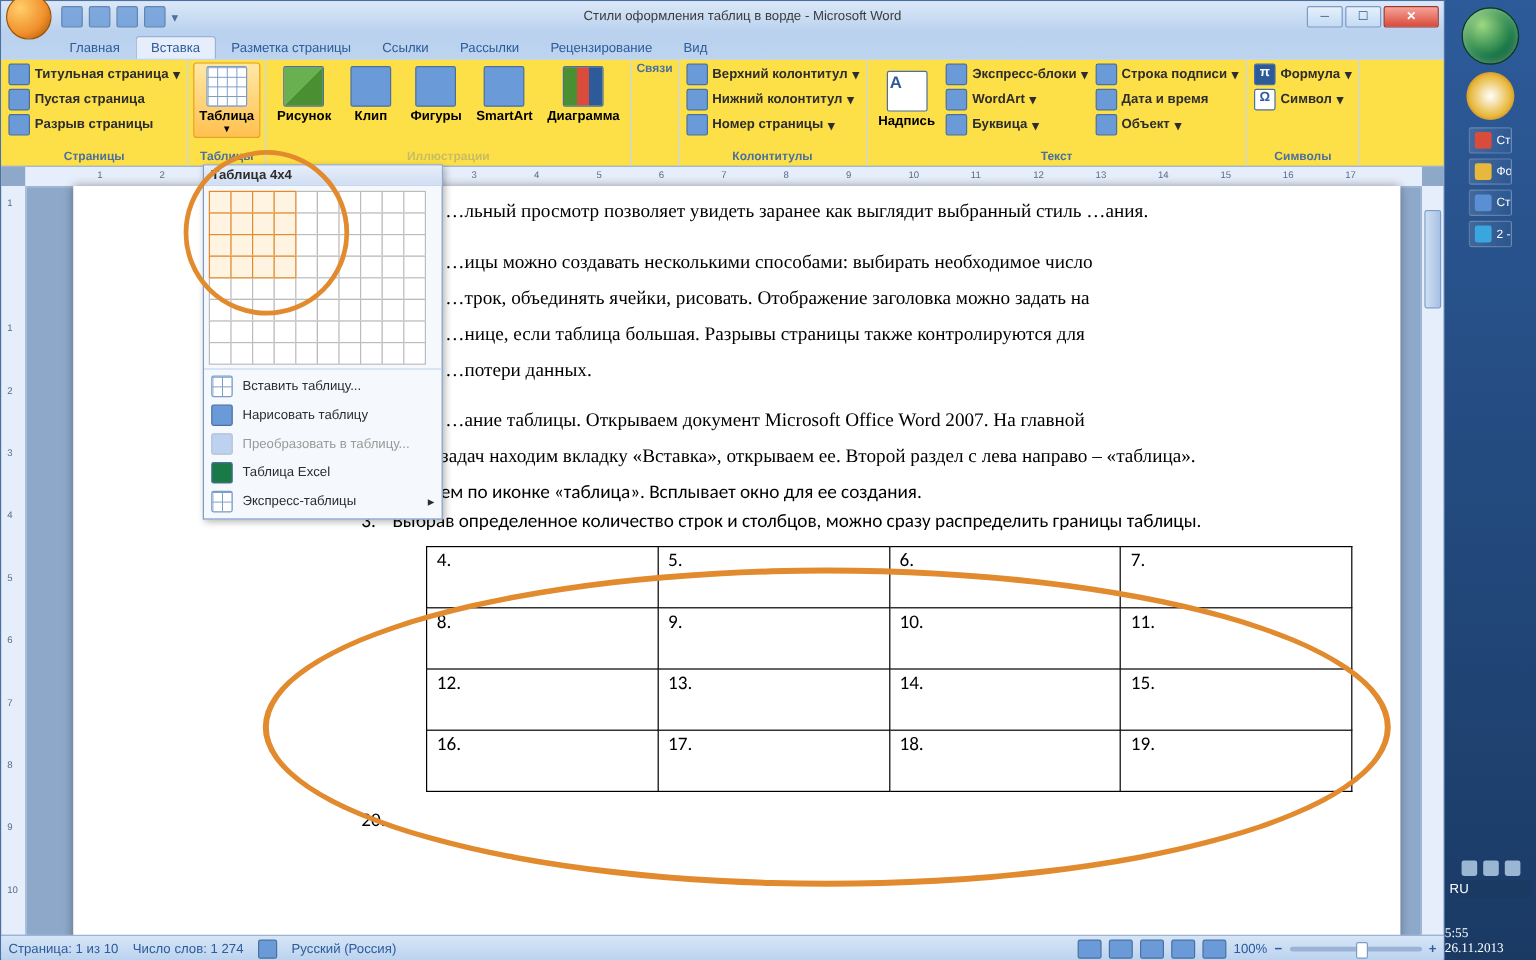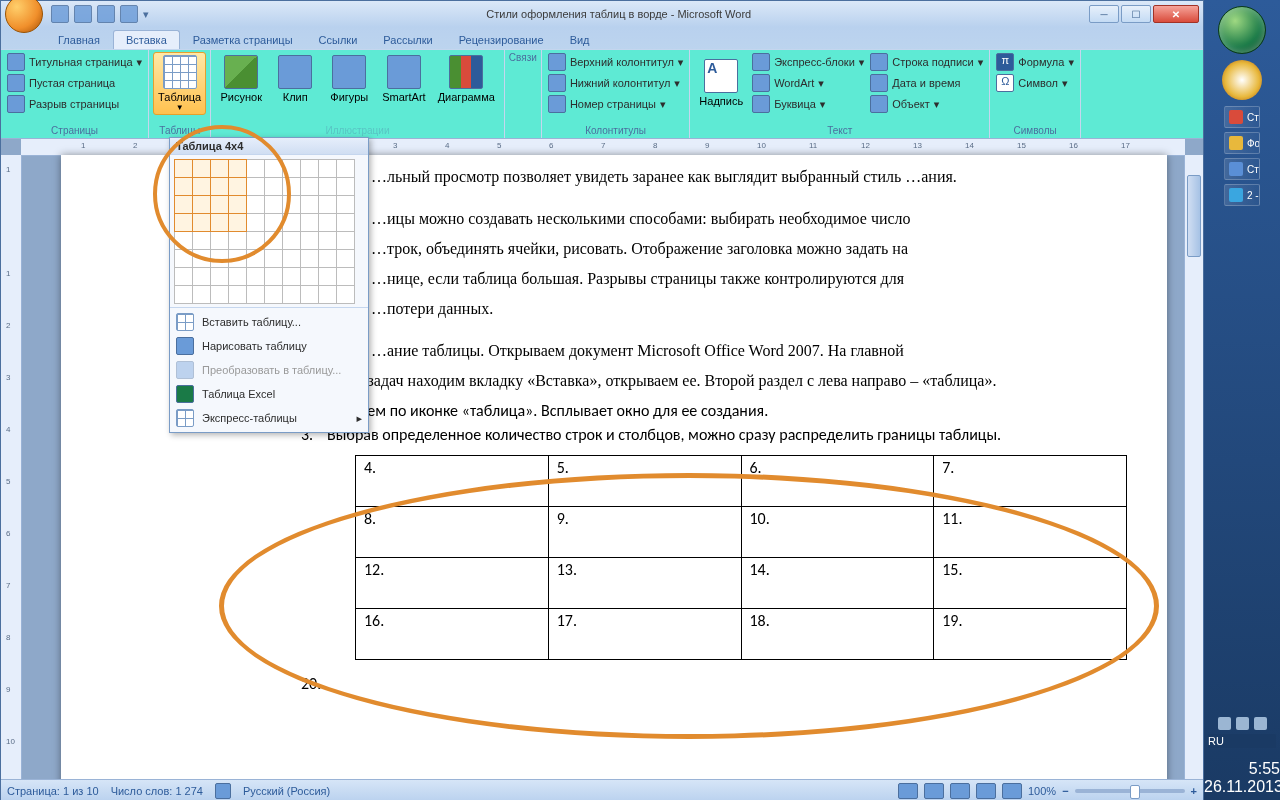--- a/index.html
+++ b/index.html
@@ -8,21 +8,21 @@
   .office-btn{width:36px;height:36px;margin:2px 4px;border-radius:50%;background:radial-gradient(circle at 30% 30%,#ffcf6b,#f08f2b 60%,#a24c02);border:1px solid #9a5200;position:relative;z-index:5;}
   .qat{display:flex;gap:5px;align-items:center;margin-left:4px;}
   .qat .ic{width:16px;height:16px;opacity:.8;}
   .title-text{flex:1;text-align:center;color:#3b3b3b;}
   .win-controls{display:flex;align-items:center;gap:2px;margin-right:4px;}
   .win-btn{width:28px;height:16px;border:1px solid #7a9cc6;border-radius:2px;background:linear-gradient(#e7f0fb,#c4dbf4);display:flex;align-items:center;justify-content:center;font-size:10px;color:#385d8a;}
   .win-btn.close{background:linear-gradient(#f6a49a,#d94b3b);color:#fff;border-color:#a13226;font-weight:bold;width:44px;}
   .tabs{height:22px;display:flex;align-items:flex-end;padding-left:44px;gap:0;background:linear-gradient(#b9d1ee,#bcd4ee);}
   .tab{padding:3px 12px 3px;border:1px solid transparent;border-bottom:none;border-radius:3px 3px 0 0;color:#2d5b9a;cursor:default;}
   .tab.active{background:#e6eefb;border-color:#9ab3d6;color:#2d5b9a;font-weight:normal;}
-  .ribbon{height:88px;background:#5eead4;border-top:1px solid #c5d6ee;border-bottom:1px solid #9ab3d6;display:flex;}
+  .ribbon{height:88px;background:#fde047;border-top:1px solid #c5d6ee;border-bottom:1px solid #9ab3d6;display:flex;font-weight:bold;}
   .group{border-right:1px solid #c5d6ee;padding:2px 4px 0;display:flex;flex-direction:column;justify-content:space-between;}
   .group-body{display:flex;gap:2px;}
   .group-label{text-align:center;color:#4b6f9e;font-size:10px;padding-bottom:2px;}
   .rbtn-lg{display:flex;flex-direction:column;align-items:center;justify-content:center;padding:2px 4px;border:1px solid transparent;border-radius:3px;min-width:42px;}
   .rbtn-lg.active{background:linear-gradient(#ffe8a6,#ffc14f);border-color:#e5a02d;}
   .rbtn-lg .ic{width:32px;height:32px;margin-bottom:2px;}
   .rbtn-sm{display:flex;align-items:center;gap:4px;padding:1px 2px;white-space:nowrap;color:#2d2d2d;}
   .rbtn-sm .ic{width:16px;height:16px;}
   .stack{display:flex;flex-direction:column;gap:1px;}
   .ic{display:inline-block;background:#6a9bd8;border:1px solid #4b6f9e;border-radius:2px;}
@@ -54,21 +54,21 @@
   .td-menu{border-top:1px solid #c5d6ee;padding:2px 0;}
   .td-item{display:flex;align-items:center;gap:8px;padding:3px 6px;color:#2d2d2d;}
   .td-item.disabled{color:#9a9a9a;}
   .td-item .ic{width:16px;height:16px;}
   .highlight-ring{position:absolute;border:4px solid #e18b2e;border-radius:50%;pointer-events:none;z-index:30;}
   .win-sidebar{position:absolute;right:0;top:0;width:76px;height:800px;background:linear-gradient(#2d5b9a,#1a3a64);}
   .start-btn{width:46px;height:46px;border-radius:50%;background:radial-gradient(circle at 35% 30%,#9fd982,#1a7a47 60%,#094020);border:1px solid #0a3a1a;margin:6px auto;box-shadow:inset 0 0 8px rgba(255,255,255,.4);}
   .side-item{margin:4px 20px;padding:3px 4px;background:linear-gradient(90deg,rgba(255,255,255,.12),rgba(255,255,255,.02));border:1px solid rgba(255,255,255,.22);border-radius:2px;color:#fff;font-size:10px;display:flex;align-items:center;gap:4px;white-space:nowrap;overflow:hidden;}
   .side-item .dot{width:14px;height:14px;border-radius:2px;flex-shrink:0;}
   .side-lang{position:absolute;bottom:48px;left:0;right:0;text-align:left;color:#fff;background:#1a3a64;margin:4px;padding:1px 0;border-radius:2px;}
-  .side-clock{position:absolute;bottom:4px;left:0;right:0;text-align:right;color:#fff;font-size:16px;}
+  .side-clock{position:absolute;bottom:4px;left:0;right:0;text-align:left;color:#fff;font-size:11px;font-family:Liberation Serif, serif;}
   .tray{position:absolute;bottom:70px;left:0;right:0;display:flex;justify-content:center;gap:5px;}
   .tray .t{width:13px;height:13px;background:#bcd4ee;border-radius:2px;opacity:.8;}
   .ellipse{position:absolute;border:5px solid #e18b2e;border-radius:50%;pointer-events:none;z-index:25;}
 </style>
 </head>
 <body>
 
 <div class="word-window">
 
   <div class="titlebar">

